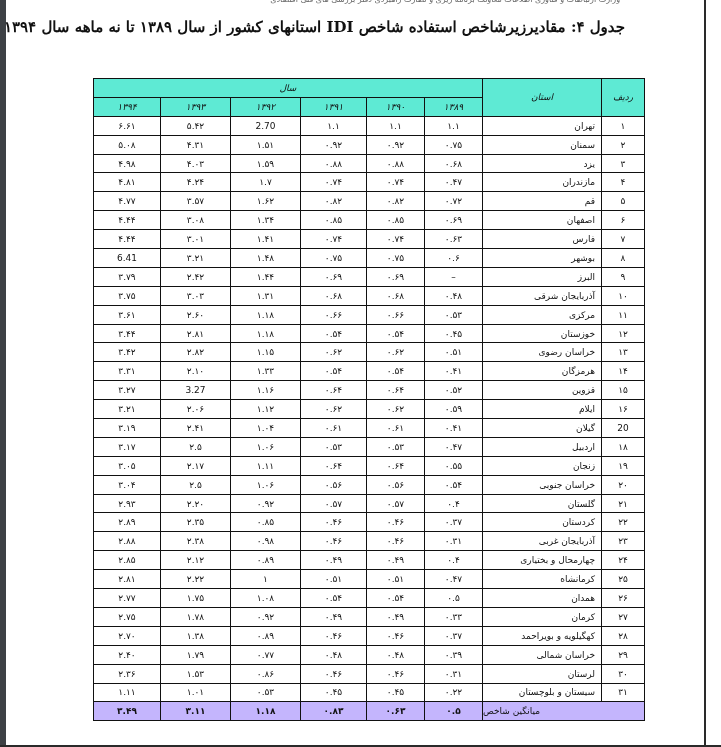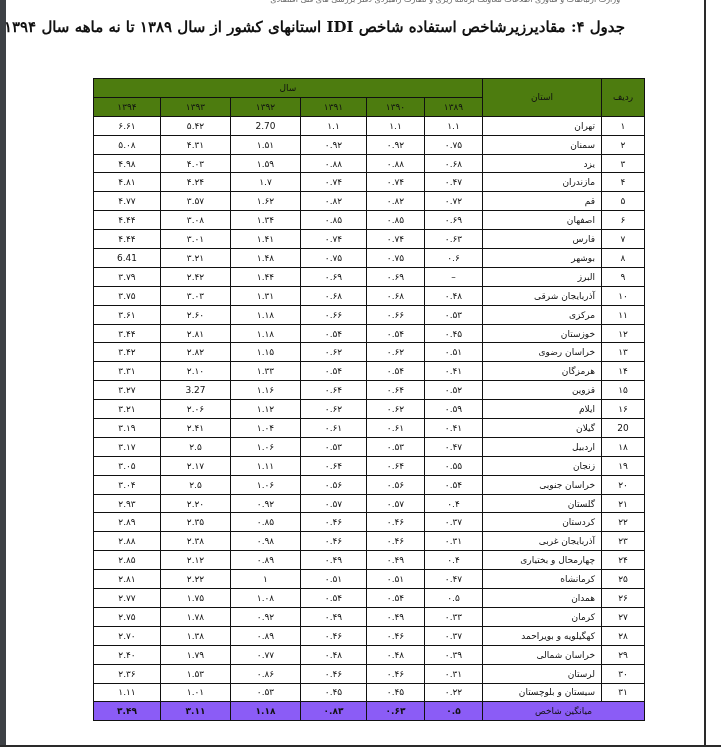--- a/index.html
+++ b/index.html
@@ -24,33 +24,33 @@
   table.idi {
     position: absolute; left: 93px; top: 78px;
     border-collapse: collapse; direction: rtl;
     font-family: "DejaVu Sans", sans-serif;
   }
   table.idi td, table.idi th {
     border: 1px solid #111; padding: 0; height: 17.9px;
     font-size: 9px; color: #111; text-align: center; font-weight: normal;
     white-space: nowrap; overflow: hidden;
   }
-  table.idi th { background: #4d7c0f; }
+  table.idi th { background: #5eead4; font-style: italic; }
   .h-top th { height: 18px; }
   .h-years th { height: 19px; font-weight: bold; font-size: 9px; }
   .c-rn { width: 42px; margin-top: 28px; }
   .c-prov { width: 112px; text-align: right !important; padding-right: 6px !important; margin-top: 28px; }
   .col-1389 { width: 57px; }
   .col-1390 { width: 57px; }
   .col-1391 { width: 65px; }
   .col-1392 { width: 69px; }
   .col-1393 { width: 69px; }
   .col-1394 { width: 66px; }
-  tr.avg td { background: #8b5cf6; font-weight: bold; height: 18px; margin-left: 41px; }
-  tr.avg td.avg-label { text-align: center; font-weight: normal; }
+  tr.avg td { background: #c4b5fd; font-weight: bold; height: 18px; margin-left: 41px; }
+  tr.avg td.avg-label { text-align: left; font-weight: normal; }
 </style>
 </head>
 <body>
 
 <div class="left-bar"></div>
 <div class="right-bar"></div>
 <div class="bottom-line"></div>
 
 <div class="running-head">وزارت ارتباطات و فناوری اطلاعات    معاونت برنامه ریزی و نظارت راهبردی    دفتر بررسی های فنی اقتصادی</div>
 <div class="title">جدول ۴: مقادیرزیرشاخص استفاده شاخص IDI استانهای کشور از سال ۱۳۸۹ تا نه ماهه سال ۱۳۹۴</div>

